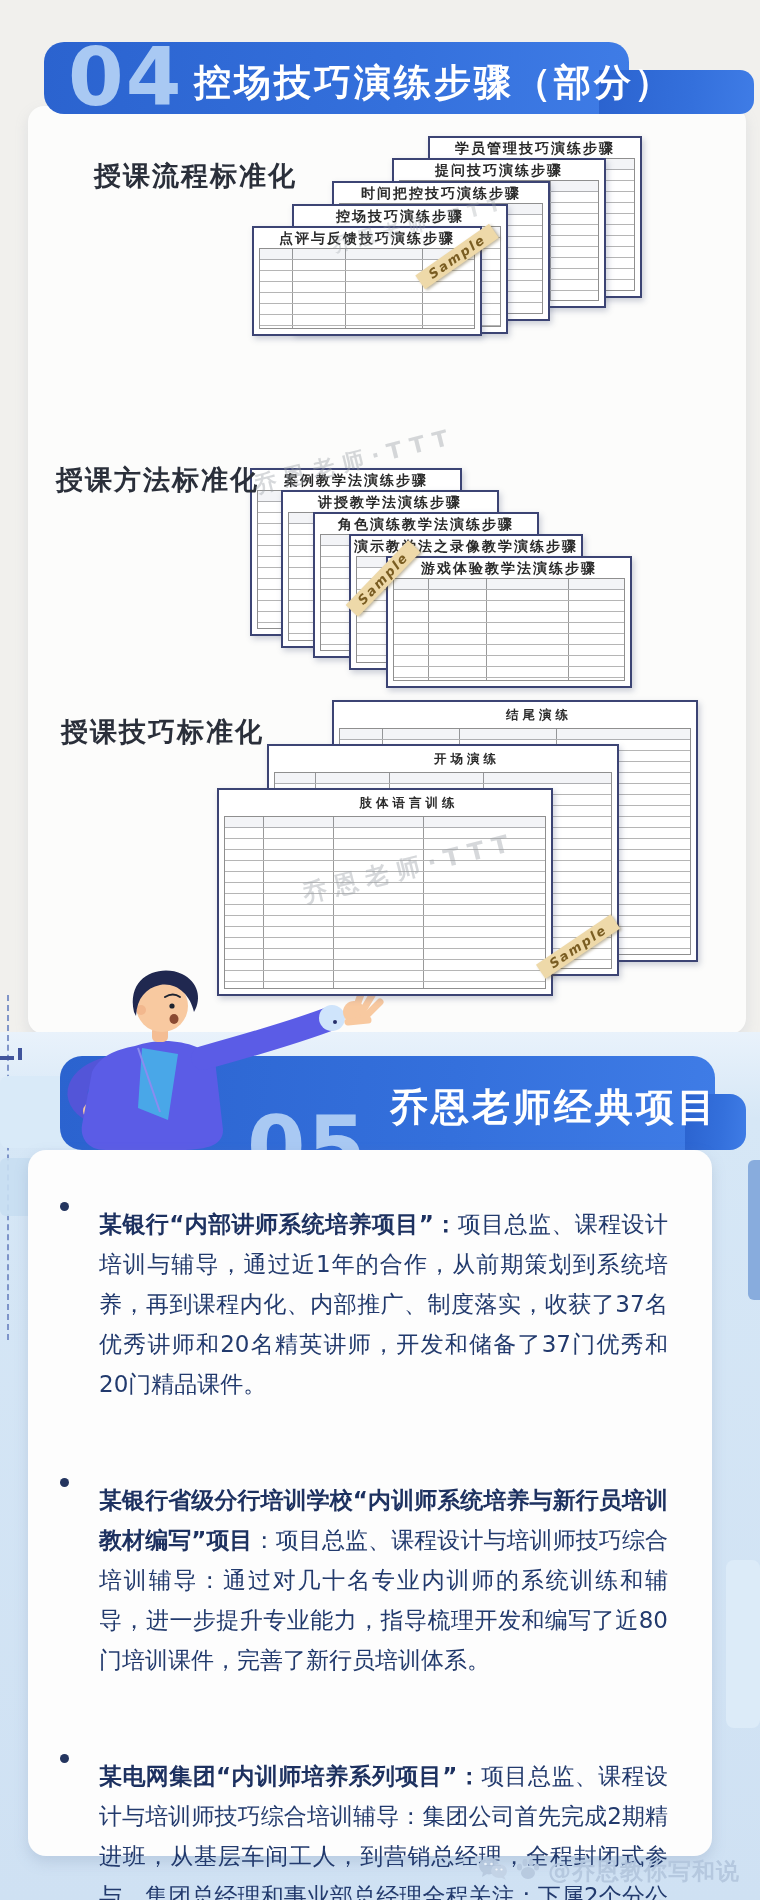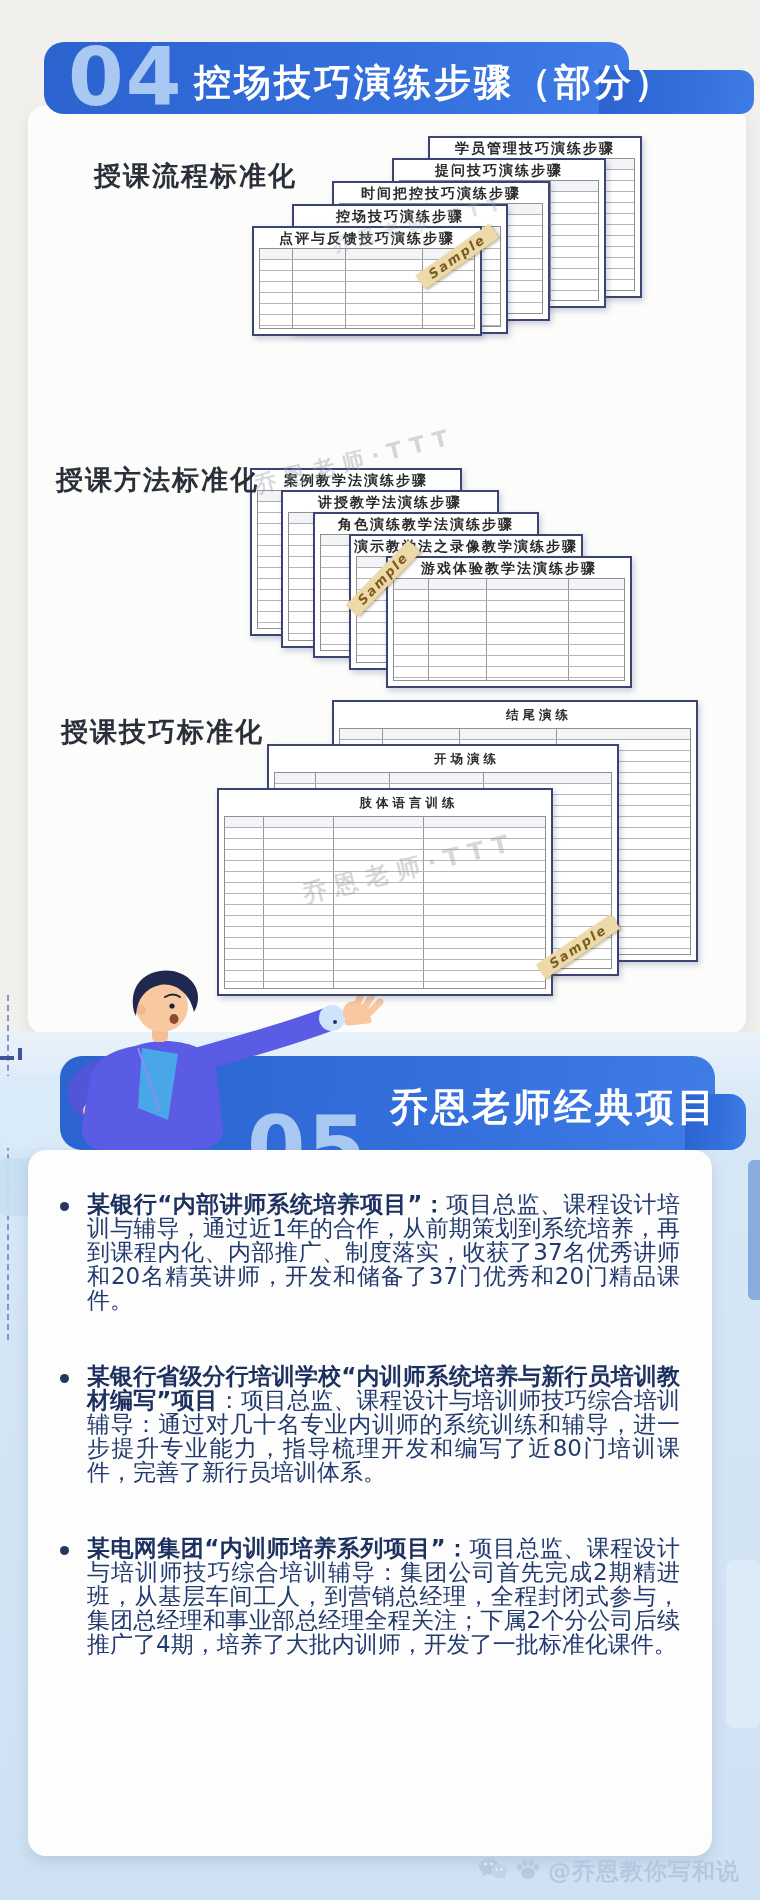--- a/index.html
+++ b/index.html
@@ -55,21 +55,21 @@
   .big .doc-grid{top:26px;background-position:0 0,12% 0,34% 0,62% 0;}
   .sample{position:absolute;background:#eed9a9;color:#7a5d22;font-size:13px;font-weight:700;
     font-style:italic;letter-spacing:2px;padding:1px 12px;box-shadow:1px 2px 3px rgba(100,80,30,.4);
     white-space:nowrap;}
   .wmark{position:absolute;color:#9aa0a6;font-weight:700;letter-spacing:8px;
     transform:rotate(-14deg);white-space:nowrap;}
   
   #bullets{position:absolute;left:32px;right:28px;top:38px;display:flex;flex-direction:column;gap:44px;}
   .bullet{display:flex;gap:14px;}
   .dot{width:9px;height:9px;border-radius:50%;background:#24355f;margin-top:14px;flex:none;}
-  .btext{margin:4px;font-size:23px;line-height:24px;color:#223a6d;text-align:justify;font-weight:500;}
+  .btext{margin:16px;font-size:23px;line-height:40px;color:#223a6d;text-align:justify;font-weight:500;}
   .btext b{font-weight:800;color:#1d3160;}
   
   .dash-v{position:absolute;left:7px;top:995px;height:345px;width:0;border-left:2px dashed #6e86c2;opacity:.85;z-index:2;}
   .dec-sq1{position:absolute;left:0;top:1076px;width:92px;height:72px;background:#d9eaf8;border-radius:8px;z-index:2;}
   .dec-sq2{position:absolute;left:0;top:1158px;width:54px;height:58px;background:#c8def2;border-radius:6px;z-index:2;opacity:.9;}
   .dec-dash1{position:absolute;left:0;top:1056px;width:14px;height:4px;background:#40549c;z-index:2;}
   .dec-dash2{position:absolute;left:18px;top:1048px;width:4px;height:12px;background:#40549c;z-index:2;}
   .dec-barR{position:absolute;left:748px;top:1160px;width:12px;height:140px;background:#88acdd;border-radius:6px 0 0 6px;z-index:3;}
   .dec-sqR{position:absolute;left:726px;top:1560px;width:34px;height:168px;background:#dcebf8;border-radius:8px;z-index:2;}
   

